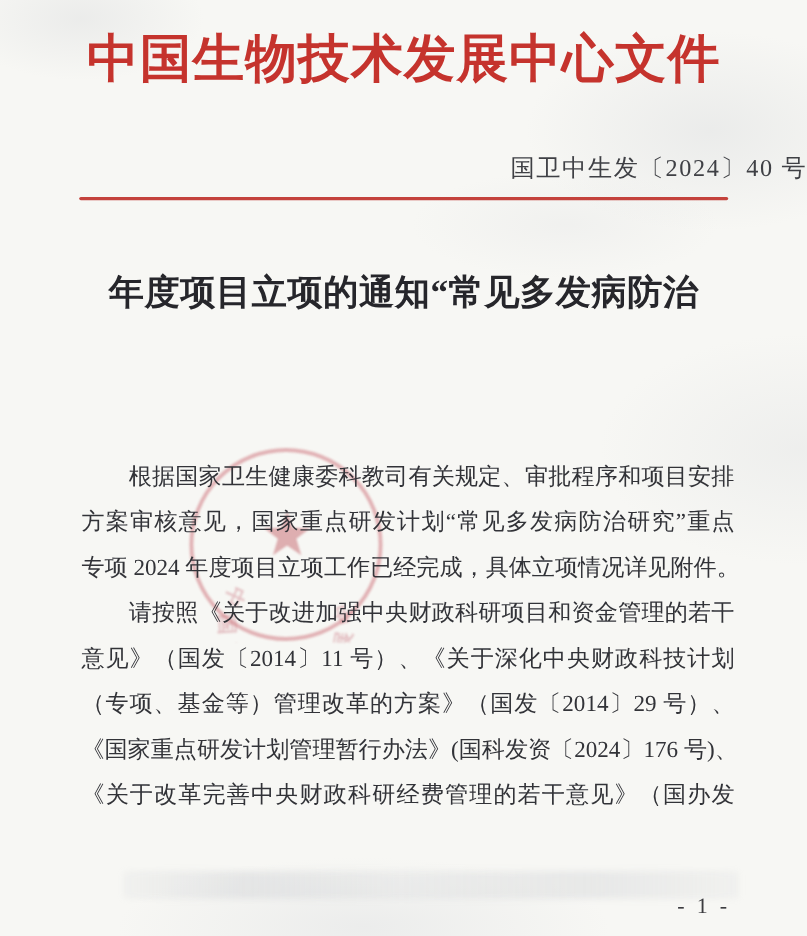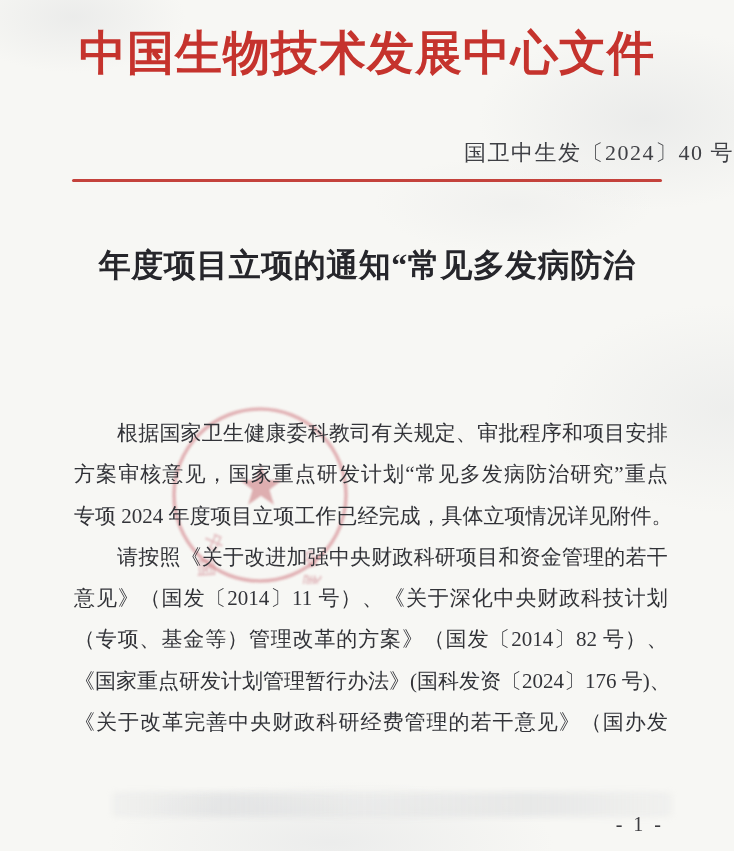--- a/index.html
+++ b/index.html
@@ -243,21 +243,21 @@
         <span>的</span>
         <span>方</span>
         <span>案</span>
         <span>》</span>
         <span>（</span>
         <span>国</span>
         <span>发</span>
         <span>〔</span>
         <span>2014</span>
         <span>〕</span>
-        <span>82 </span>
+        <span>29 </span>
         <span>号</span>
         <span>）</span>
         <span>、</span>
       </div>
     <div class="bline" data-justify="">
         <span>《</span>
         <span>国</span>
         <span>家</span>
         <span>重</span>
         <span>点</span>

